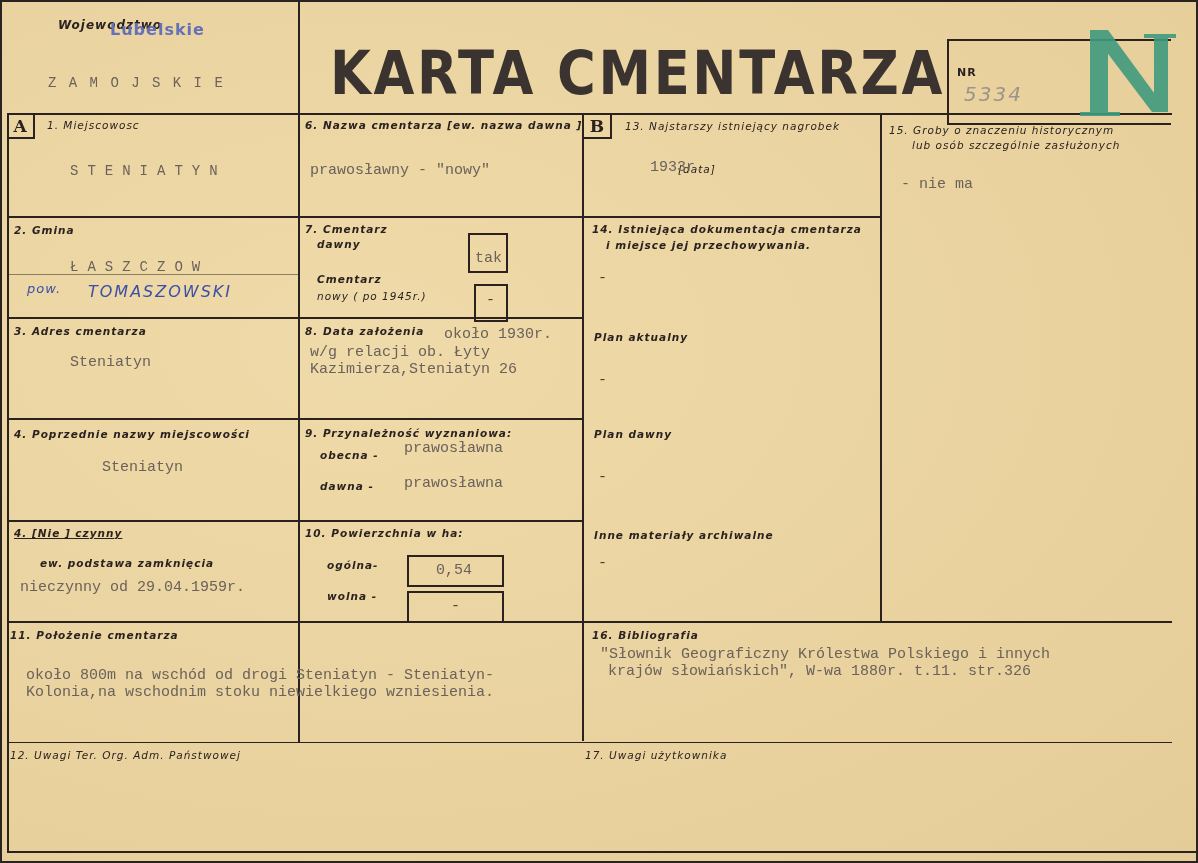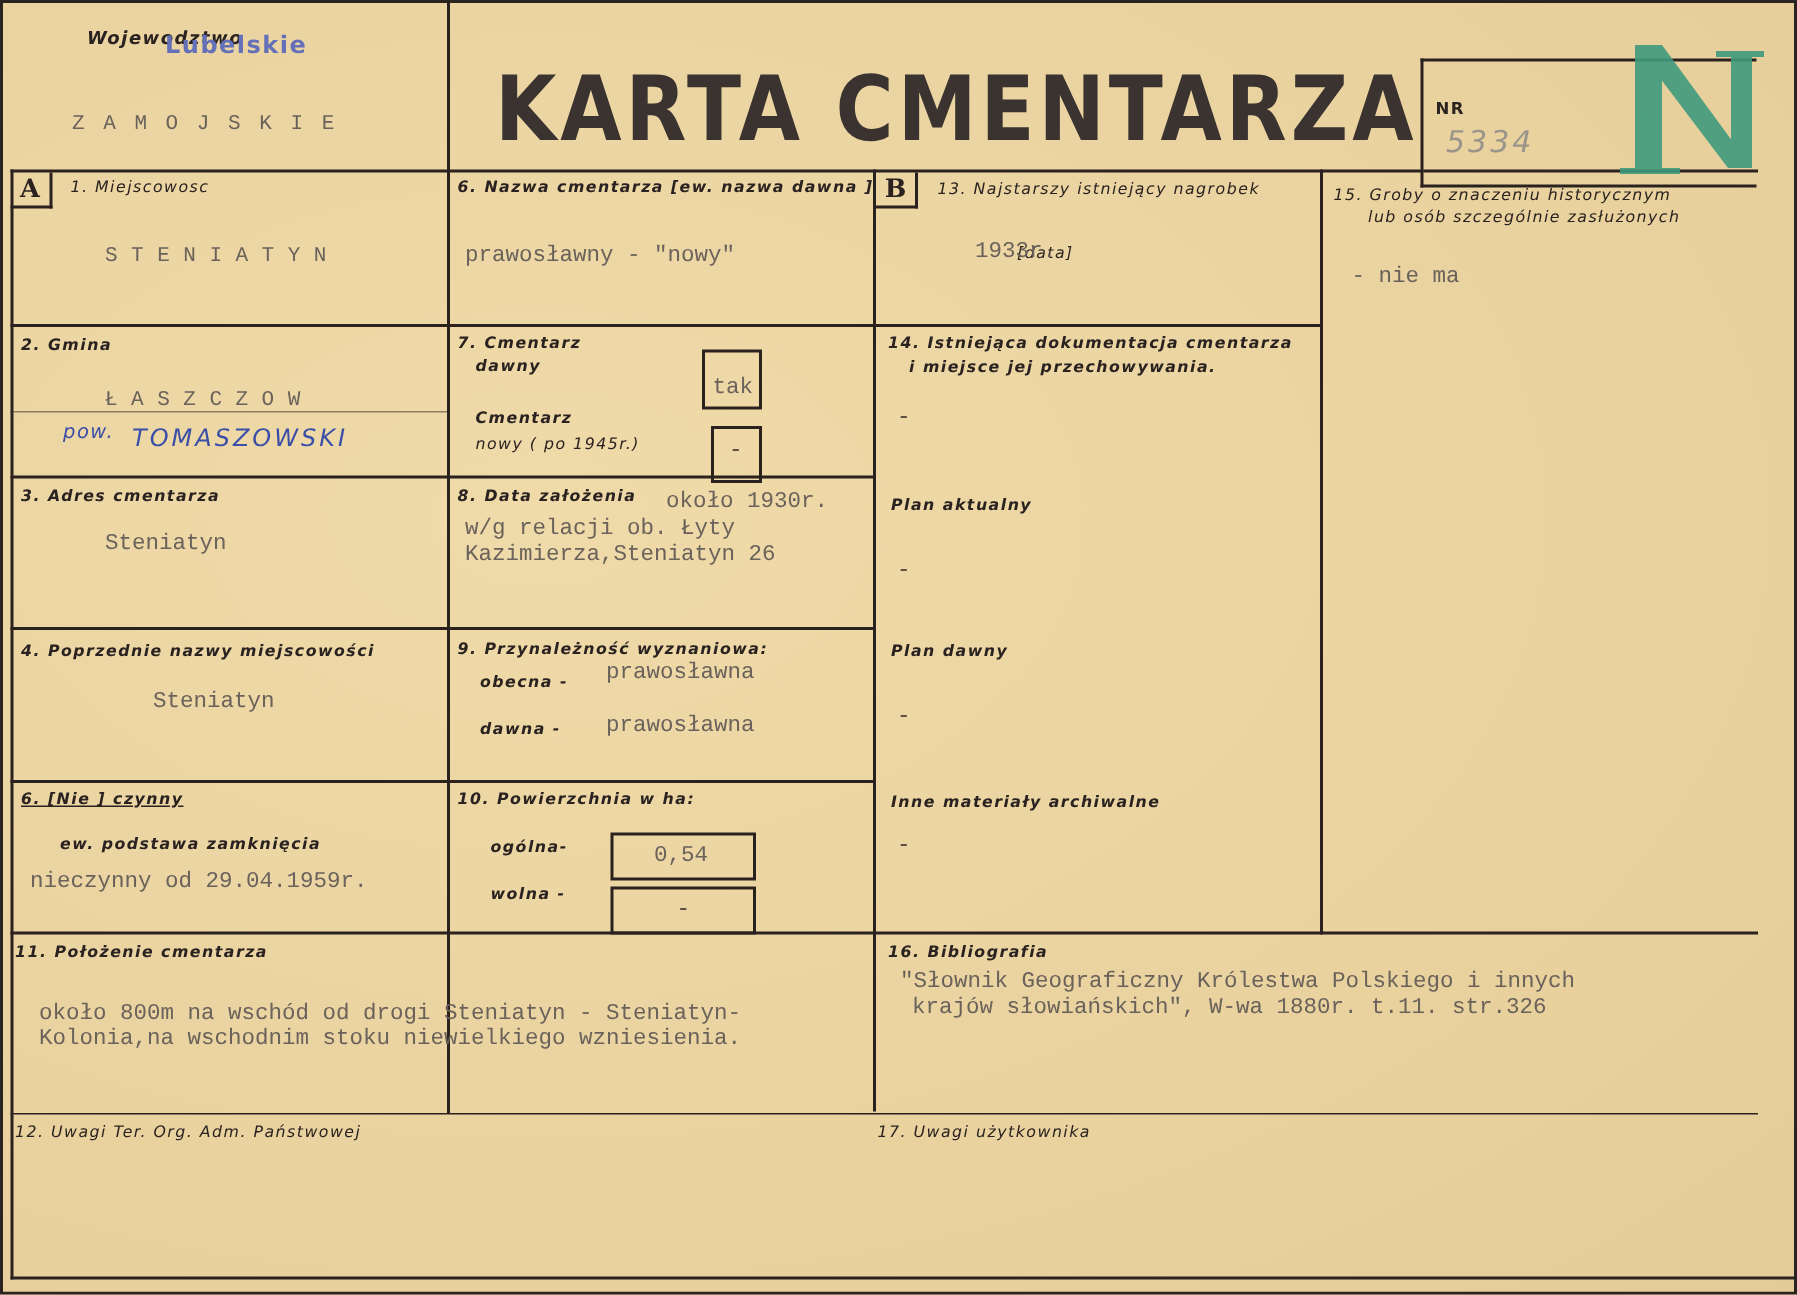--- a/index.html
+++ b/index.html
@@ -64,30 +64,30 @@
       <rect x="64" y="8" width="32" height="4"></rect>
     </g>
   </svg>
 
   <div class="sec" style="left:5px;top:113px;">A</div>
   <div class="lbl" style="left:45px;top:116px;font-weight:normal;">1. Miejscowosc</div>
   <div class="tw spaced" style="left:68px;top:160px;font-size:14px;">STENIATYN</div>
 
   <div class="lbl" style="left:12px;top:221px;">2. Gmina</div>
   <div class="tw spaced" style="left:68px;top:256px;font-size:14px;">ŁASZCZOW</div>
-  <div class="hand" style="left:40px;top:279px;font-size:13px;letter-spacing:1px;">pow.</div>
+  <div class="hand" style="left:25px;top:279px;font-size:13px;letter-spacing:1px;">pow.</div>
   <div class="hand" style="left:86px;top:280px;font-size:16px;">TOMASZOWSKI</div>
 
   <div class="lbl" style="left:12px;top:322px;">3. Adres   cmentarza</div>
   <div class="tw" style="left:68px;top:352px;">Steniatyn</div>
 
   <div class="lbl" style="left:12px;top:425px;">4. Poprzednie  nazwy  miejscowości</div>
   <div class="tw" style="left:100px;top:457px;">Steniatyn</div>
 
-  <div class="lbl" style="left:12px;top:524px;text-decoration:underline;">6.  [Nie ] czynny</div>
+  <div class="lbl" style="left:12px;top:524px;text-decoration:underline;">4.  [Nie ] czynny</div>
   <div class="lbl" style="left:38px;top:554px;">ew. podstawa zamknięcia</div>
   <div class="tw" style="left:18px;top:577px;">nieczynny od 29.04.1959r.</div>
 
   <div class="lbl" style="left:303px;top:116px;">6. Nazwa  cmentarza  [ew. nazwa dawna ]</div>
   <div class="tw" style="left:308px;top:160px;">prawosławny - "nowy"</div>
 
   <div class="lbl" style="left:303px;top:220px;">7. Cmentarz</div>
   <div class="lbl" style="left:315px;top:235px;">dawny</div>
   <div class="box" style="left:466px;top:221px;width:36px;height:36px;">
     <div class="tw" style="left:5px;top:15px;">tak</div>

